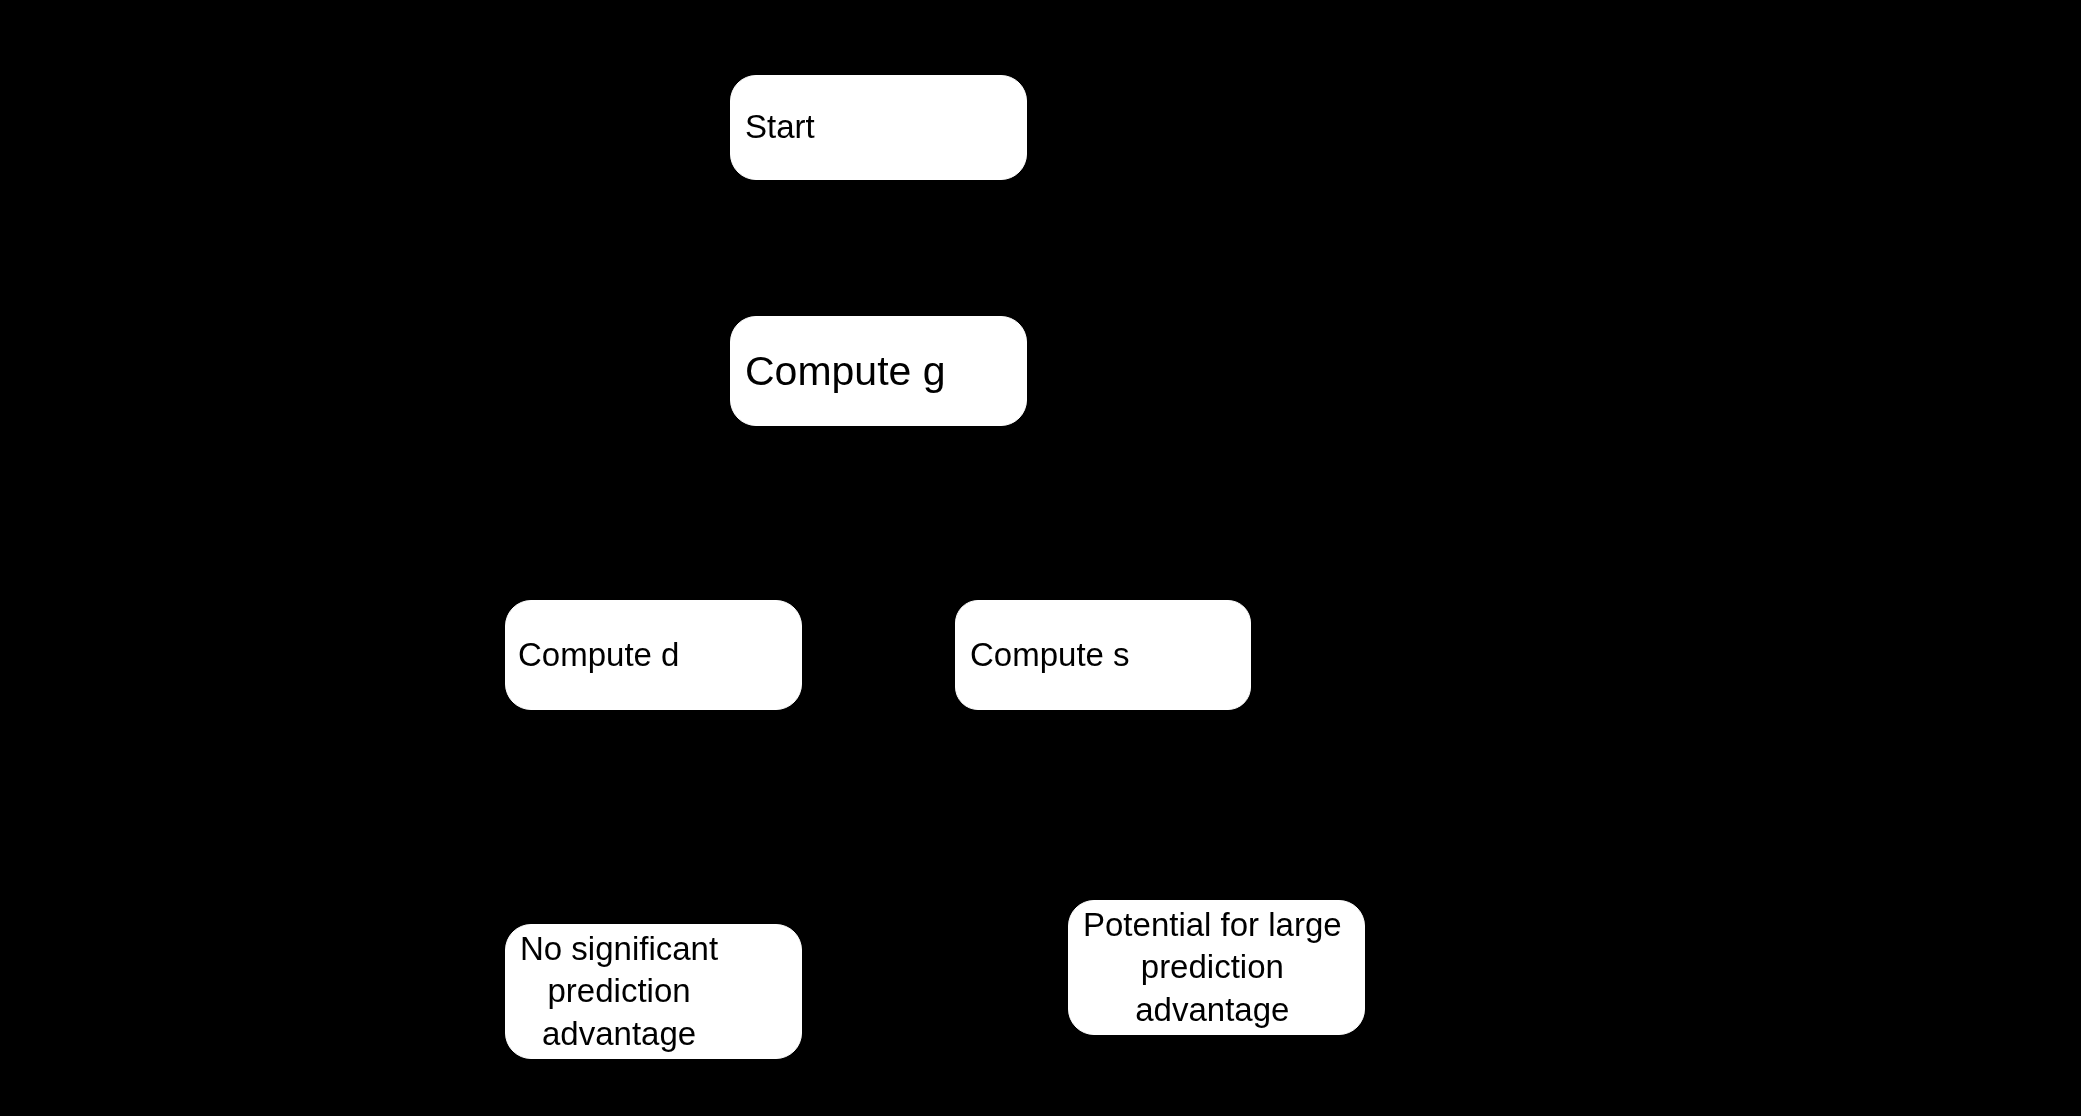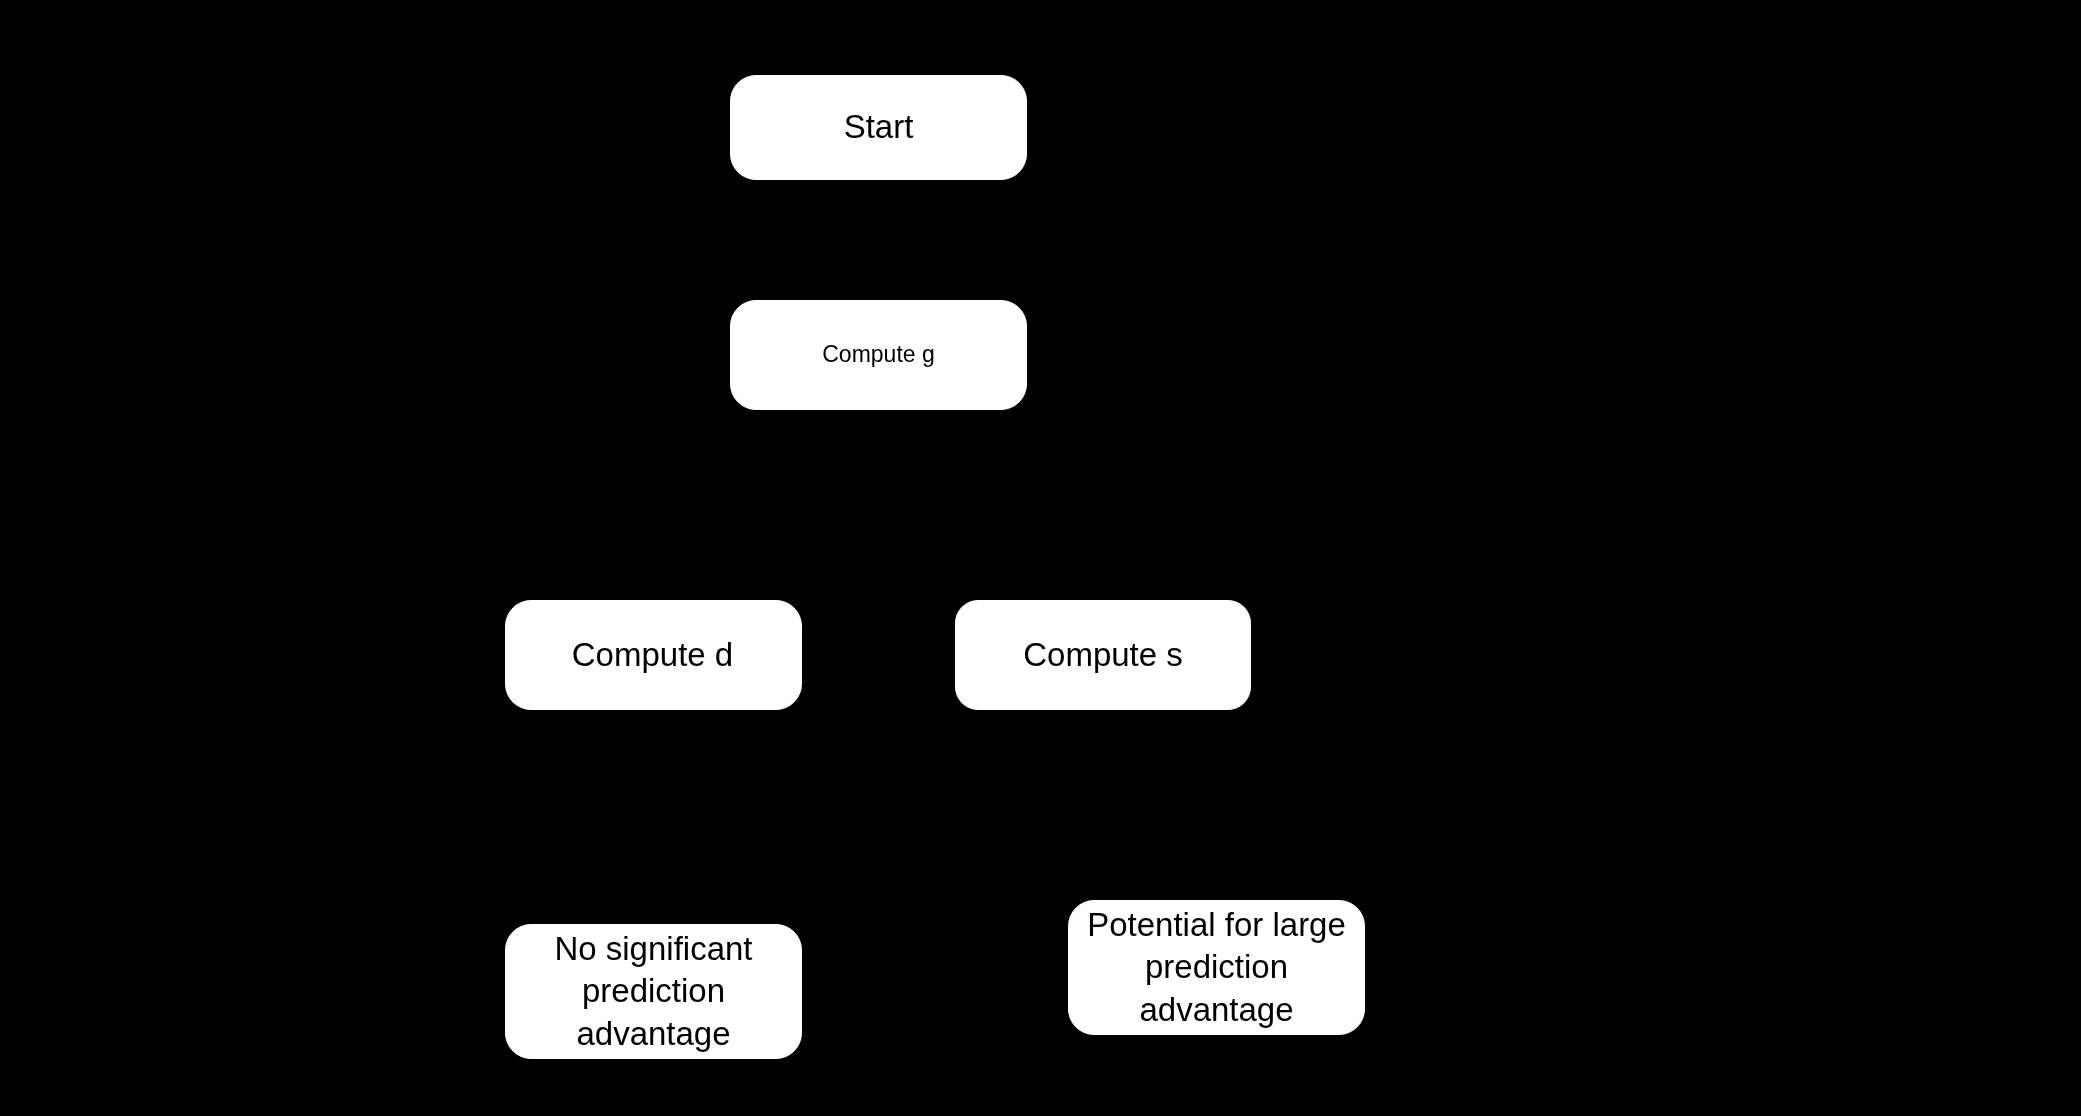--- a/index.html
+++ b/index.html
@@ -28,21 +28,20 @@
   }
   .node {
     position: absolute;
     box-sizing: border-box;
     background: #ffffff;
     border: 1px solid #ffffff;
     border-radius: 26px;
     color: #000000;
     display: flex;
     align-items: center;
-    justify-content: center;
     text-align: center;
     line-height: 1.28;
     font-size: 33px;
     font-weight: 400;
     padding: 4px 14px;
     white-space: pre-line;
   }
   .node-label {
     display: block;
     white-space: pre-line;
@@ -63,21 +62,21 @@
         <path d="M 878.5 180 L 878.5 300" fill="none" stroke="#000000" stroke-width="3" marker-end="url(#arrowhead)"></path>
         <path d="M 878.5 410 L 878.5 520 L 653.5 520 L 653.5 600" fill="none" stroke="#000000" stroke-width="3" marker-end="url(#arrowhead)"></path>
         <path d="M 878.5 410 L 878.5 520 L 1103 520 L 1103 600" fill="none" stroke="#000000" stroke-width="3" marker-end="url(#arrowhead)"></path>
         <path d="M 653.5 710 L 653.5 900" fill="none" stroke="#000000" stroke-width="3" marker-end="url(#arrowhead)"></path>
         <path d="M 1103 710 L 1103 805 L 1216.5 805 L 1216.5 900" fill="none" stroke="#000000" stroke-width="3" marker-end="url(#arrowhead)"></path>
       </g>
   </svg>
 
   <div id="node-layer">
       <div class="node" style="left: 730px; top: 75px; width: 297px; height: 105px; font-size: 33px;"><span class="node-label">Start</span></div>
-      <div class="node" style="left: 730px; top: 300px; width: 297px; height: 110px; font-size: 23px;"><span class="node-label">Compute g</span></div>
+      <div class="node" style="left: 730px; top: 316px; width: 297px; height: 110px; font-size: 41px;"><span class="node-label">Compute g</span></div>
       <div class="node" style="left: 505px; top: 600px; width: 297px; height: 110px; font-size: 33px; padding-left: 12px;"><span class="node-label">Compute d</span></div>
       <div class="node" style="left: 955px; top: 600px; width: 296px; height: 110px; font-size: 33px; border-radius: 23px;"><span class="node-label">Compute s</span></div>
       <div class="node" style="left: 505px; top: 900px; width: 297px; height: 135px; font-size: 33px; margin-top: 24px;"><span class="node-label">No significant
 prediction
 advantage</span></div>
       <div class="node" style="left: 1068px; top: 900px; width: 297px; height: 135px; font-size: 33px;"><span class="node-label">Potential for large
 prediction
 advantage</span></div>
     </div>
 

